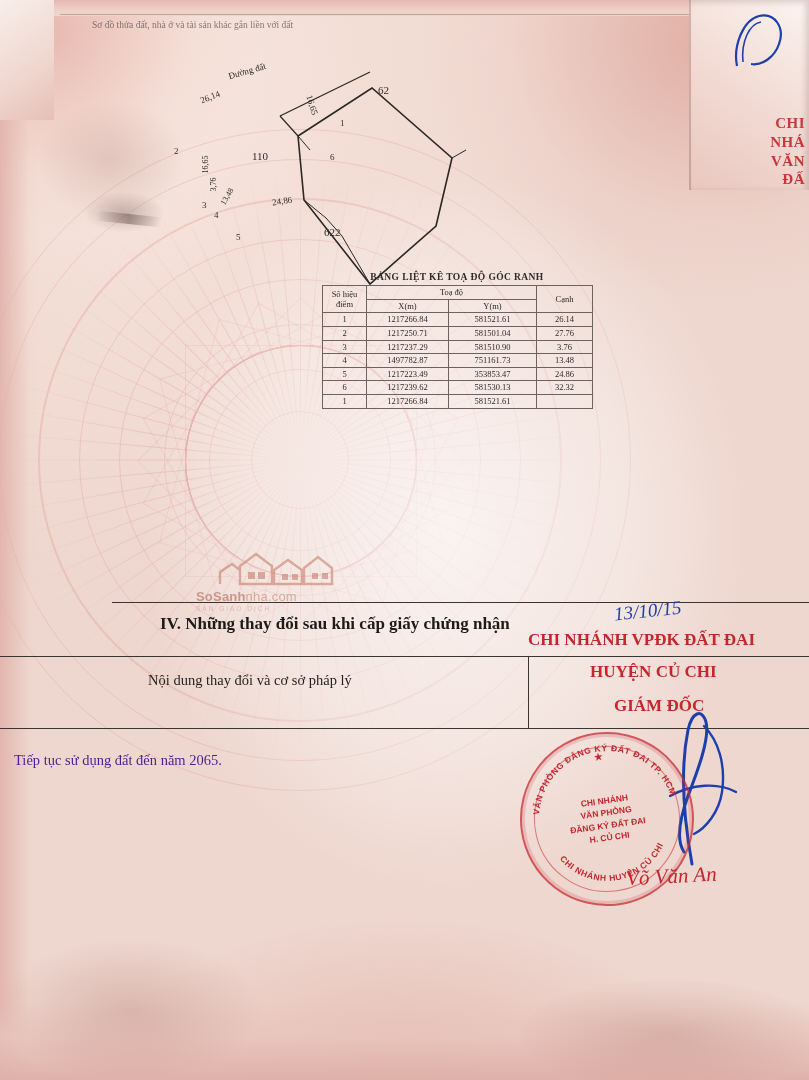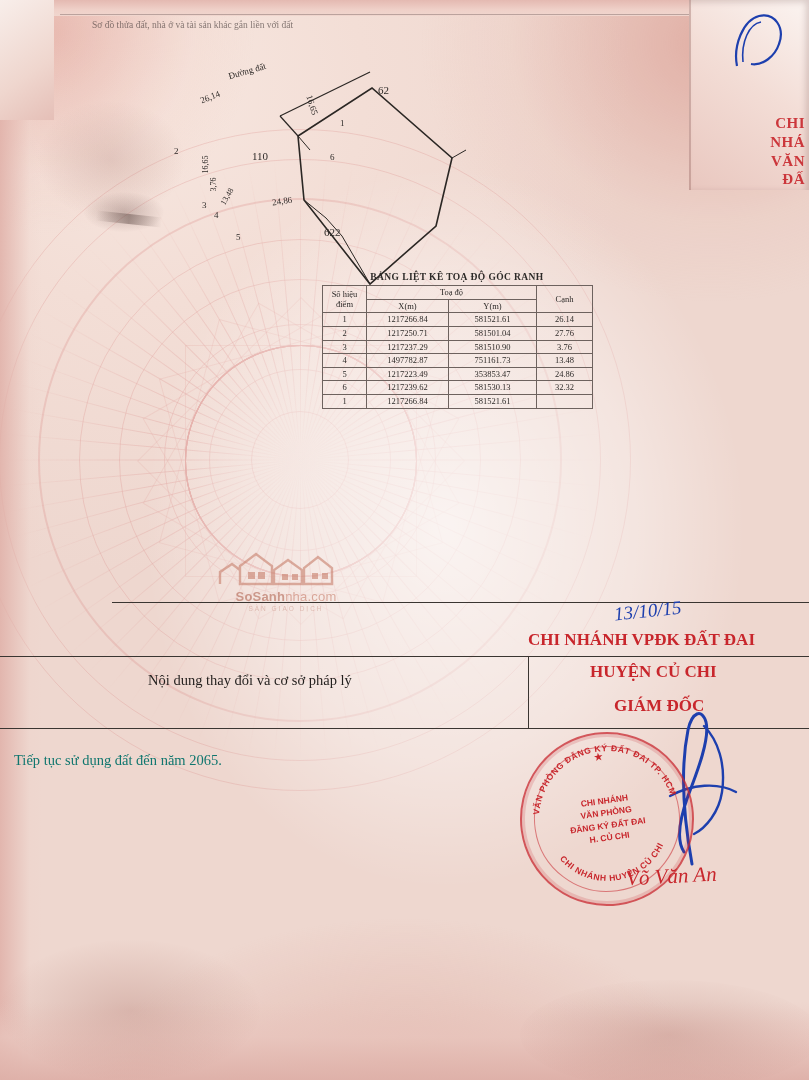--- a/index.html
+++ b/index.html
@@ -165,21 +165,21 @@
   .c-stt { width: 44px; }
   .c-x  { width: 82px; }
   .c-y  { width: 88px; }
   .c-canh { width: 56px; }
 
   
   .wm {
     position: absolute;
     left: 196px; top: 548px;
     width: 180px;
-    text-align: center;
+    text-align: left;
     opacity: 0.62;
     pointer-events: none;
   }
   .wm-houses { position: relative; height: 40px; }
   .wm-text {
     font-family: "Liberation Sans", sans-serif;
     font-size: 13px;
     color: #c9826f;
     letter-spacing: 0.2px;
     margin-top: 1px;
@@ -210,21 +210,21 @@
   .sec-sub {
     position: absolute;
     left: 148px; top: 672px;
     font-size: 14.5px;
     color: #221f1d;
   }
   .sec-body {
     position: absolute;
     left: 14px; top: 752px;
     font-size: 14.5px;
-    color: #0f766e;
+    color: #4c1d95;
   }
   .xacnhan {
     position: absolute;
     left: 556px; top: 666px;
     font-size: 14.5px;
     color: #221f1d;
     text-align: center;
     line-height: 1.45;
   }
 
@@ -605,20 +605,21 @@
       <b>SoSanh</b><span>nha</span><span>.com</span>
     </div>
     <div class="wm-sub">SÀN GIAO DỊCH</div>
   </div>
 
   <div class="rule" style="left:112px;top:602px;width:697px;"></div>
   <div class="rule" style="left:0px;top:656px;width:809px;"></div>
   <div class="rule" style="left:0px;top:728px;width:809px;"></div>
   <div class="rule" style="left:528px;top:656px;width:1px;height:72px;"></div>
 
+  <div class="sec-title">IV. Những thay đổi sau khi cấp giấy chứng nhận</div>
   <div class="sec-sub">Nội dung thay đổi và cơ sở pháp lý</div>
   <div class="sec-body">Tiếp tục sử dụng đất đến năm 2065.</div>
 
   <div class="red-ink" style="left:528px;top:630px;font-size:17px;">CHI NHÁNH VPĐK ĐẤT ĐAI</div>
   <div class="red-ink" style="left:590px;top:662px;font-size:17px;">HUYỆN CỦ CHI</div>
   <div class="red-ink" style="left:614px;top:696px;font-size:17px;">GIÁM ĐỐC</div>
 
   <div class="date-hand">13/10/15</div>
 
   <svg class="pen-sig" width="120" height="170" viewBox="0 0 120 170">

